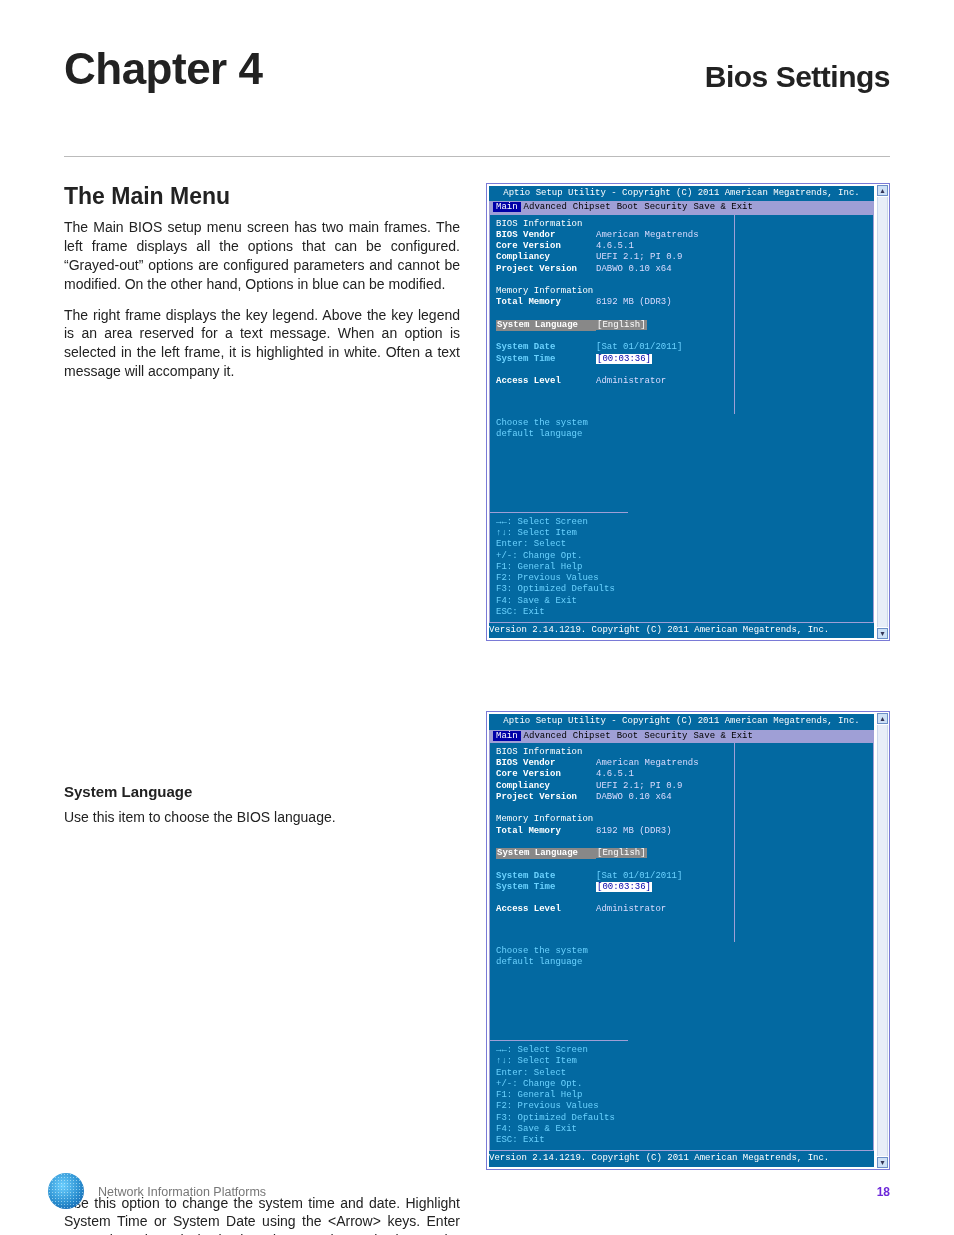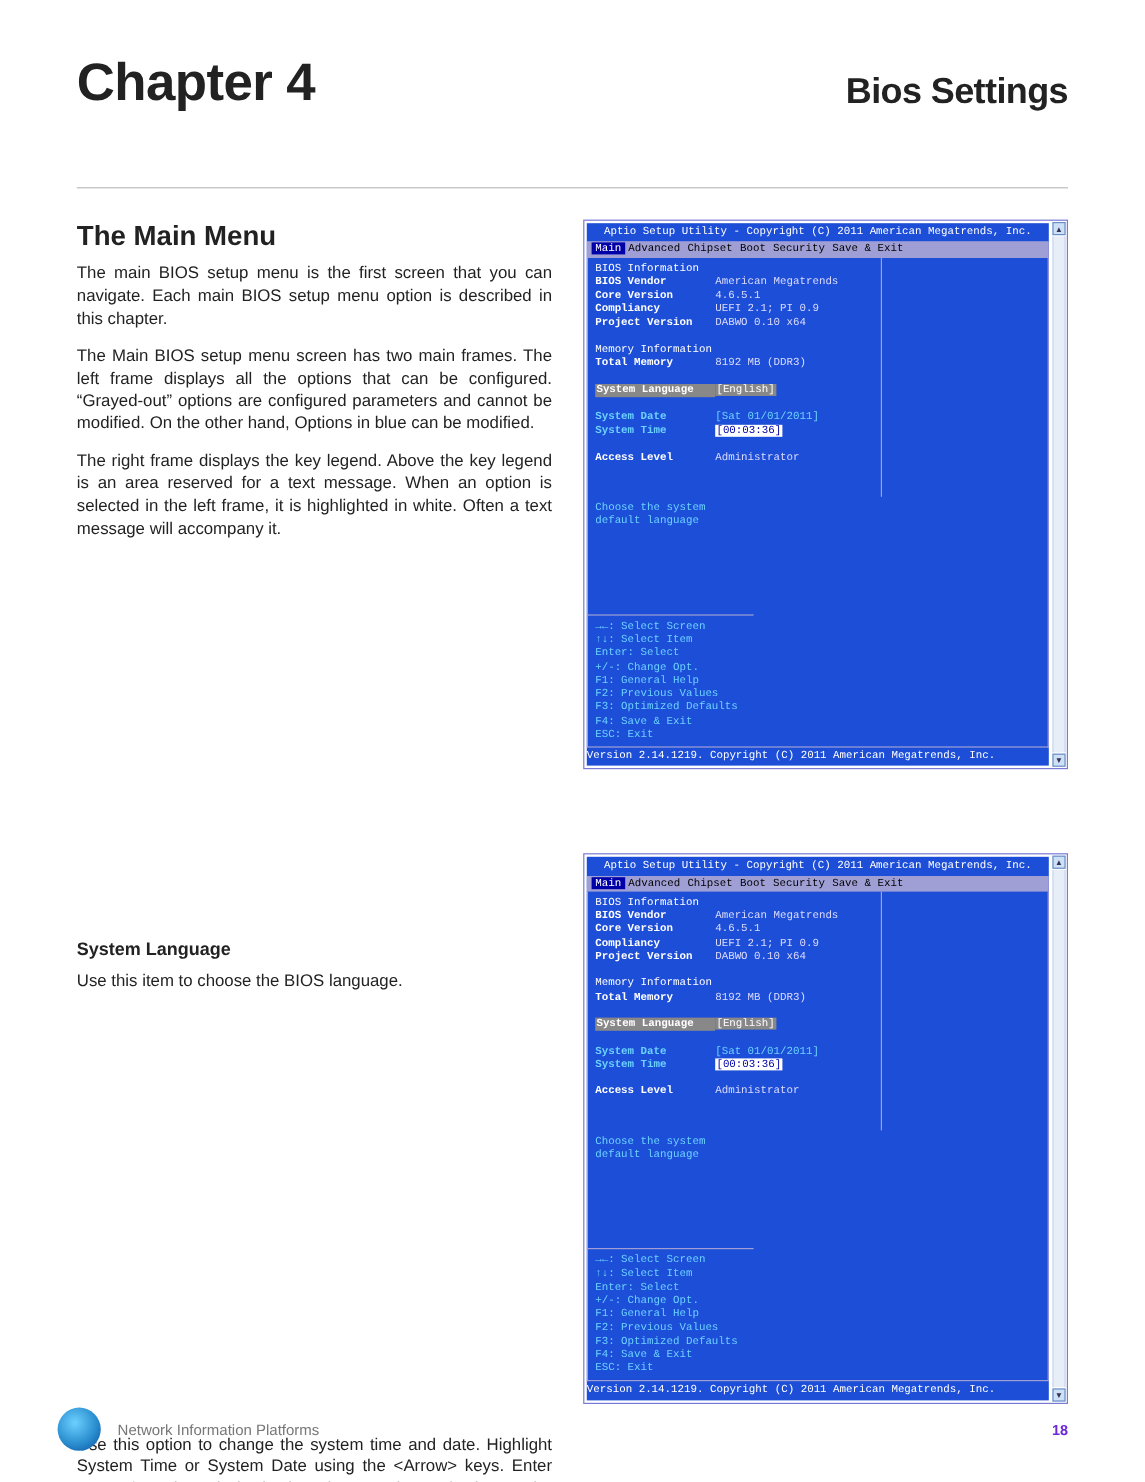--- a/index.html
+++ b/index.html
@@ -13,21 +13,21 @@
   .col-left { width: 396px; }
   .col-right { width: 404px; }
   h2.section { font-family: "Arial Narrow", Arial, sans-serif; font-weight: 700; font-size: 23px; margin-bottom: 8px; }
   h3.sub { font-family: "Arial Narrow", Arial, sans-serif; font-weight: 700; font-size: 15px; margin-bottom: 8px; }
   p.body { font-family: "Myriad Pro", Arial, Helvetica, sans-serif; font-size: 14px; line-height: 1.35; text-align: justify; margin-bottom: 12px; color: #222; }
   
   .bios-wrap { border: 1px solid #7a7ad6; background: #fff; padding: 2px 2px 2px 2px; position: relative; }
   .scroll-up, .scroll-dn { position:absolute; right:1px; width:11px; height:11px; background:#cde0f5; border:1px solid #6b8fc7; font-size:8px; text-align:center; line-height:9px; color:#335; }
   .scroll-up { top:1px; } .scroll-dn { bottom:1px; }
   .scrollbar { position:absolute; right:1px; top:13px; bottom:13px; width:11px; background:#e8eef8; border-left:1px solid #c9d6ea; border-right:1px solid #c9d6ea;}
-  .bios { background: #1d4ed8; color: #fff; font-family: "Courier New", monospace; font-size: 9px; line-height: 1.25; padding: 0; margin-right:13px; }
+  .bios { background: #0369a1; color: #fff; font-family: "Courier New", monospace; font-size: 9px; line-height: 1.25; padding: 0; margin-right:13px; }
   .bios .topbar { color: #fff; text-align: center; padding: 2px 0; }
   .bios .menubar { background: #9f9fd6; color: #000; padding: 1px 4px; }
   .bios .menubar .active { background: #0000a8; color: #fff; padding: 0 3px; }
   .bios .menubar span { padding: 0 3px; }
   .bios .body { display:flex; border:1px solid #9f9fd6; border-top:none;flex-direction:column; }
   .bios .leftf { border-right:1px solid #9f9fd6; padding:4px 6px; width:64%; }
   .bios .rightf { padding:4px 6px; width:36%; }
   .bios .footer { color:#fff; text-align:left; padding:2px 0; }
   .bios .lbl { display:inline-block; width:100px;font-weight:bold; }
   .bios .val { color:#dcdcff; }
@@ -49,21 +49,20 @@
 <div class="page">
   <div class="header-row">
     <div class="chapter-title">Chapter 4</div>
     <div class="page-title">Bios Settings</div>
   </div>
   <div class="hr"></div>
 
   <div class="row">
     <div class="col-left">
       <h2 class="section">The Main Menu</h2>
-      <p class="body">The main BIOS setup menu is the first screen that you can navigate. Each main BIOS setup menu option is described in this chapter.</p>
       <p class="body">The Main BIOS setup menu screen has two main frames. The left frame displays all the options that can be configured. “Grayed-out” options are configured parameters and cannot be modified. On the other hand, Options in blue can be modified.</p>
       <p class="body">The right frame displays the key legend. Above the key legend is an area reserved for a text message. When an option is selected in the left frame, it is highlighted in white. Often a text message will accompany it.</p>
     </div>
     <div class="col-right">
       <div class="bios-wrap">
         <div class="scroll-up">▴</div>
         <div class="scrollbar"></div>
         <div class="scroll-dn">▾</div>
         <div class="bios">
           <div class="topbar">Aptio Setup Utility - Copyright (C) 2011 American Megatrends, Inc.</div>

